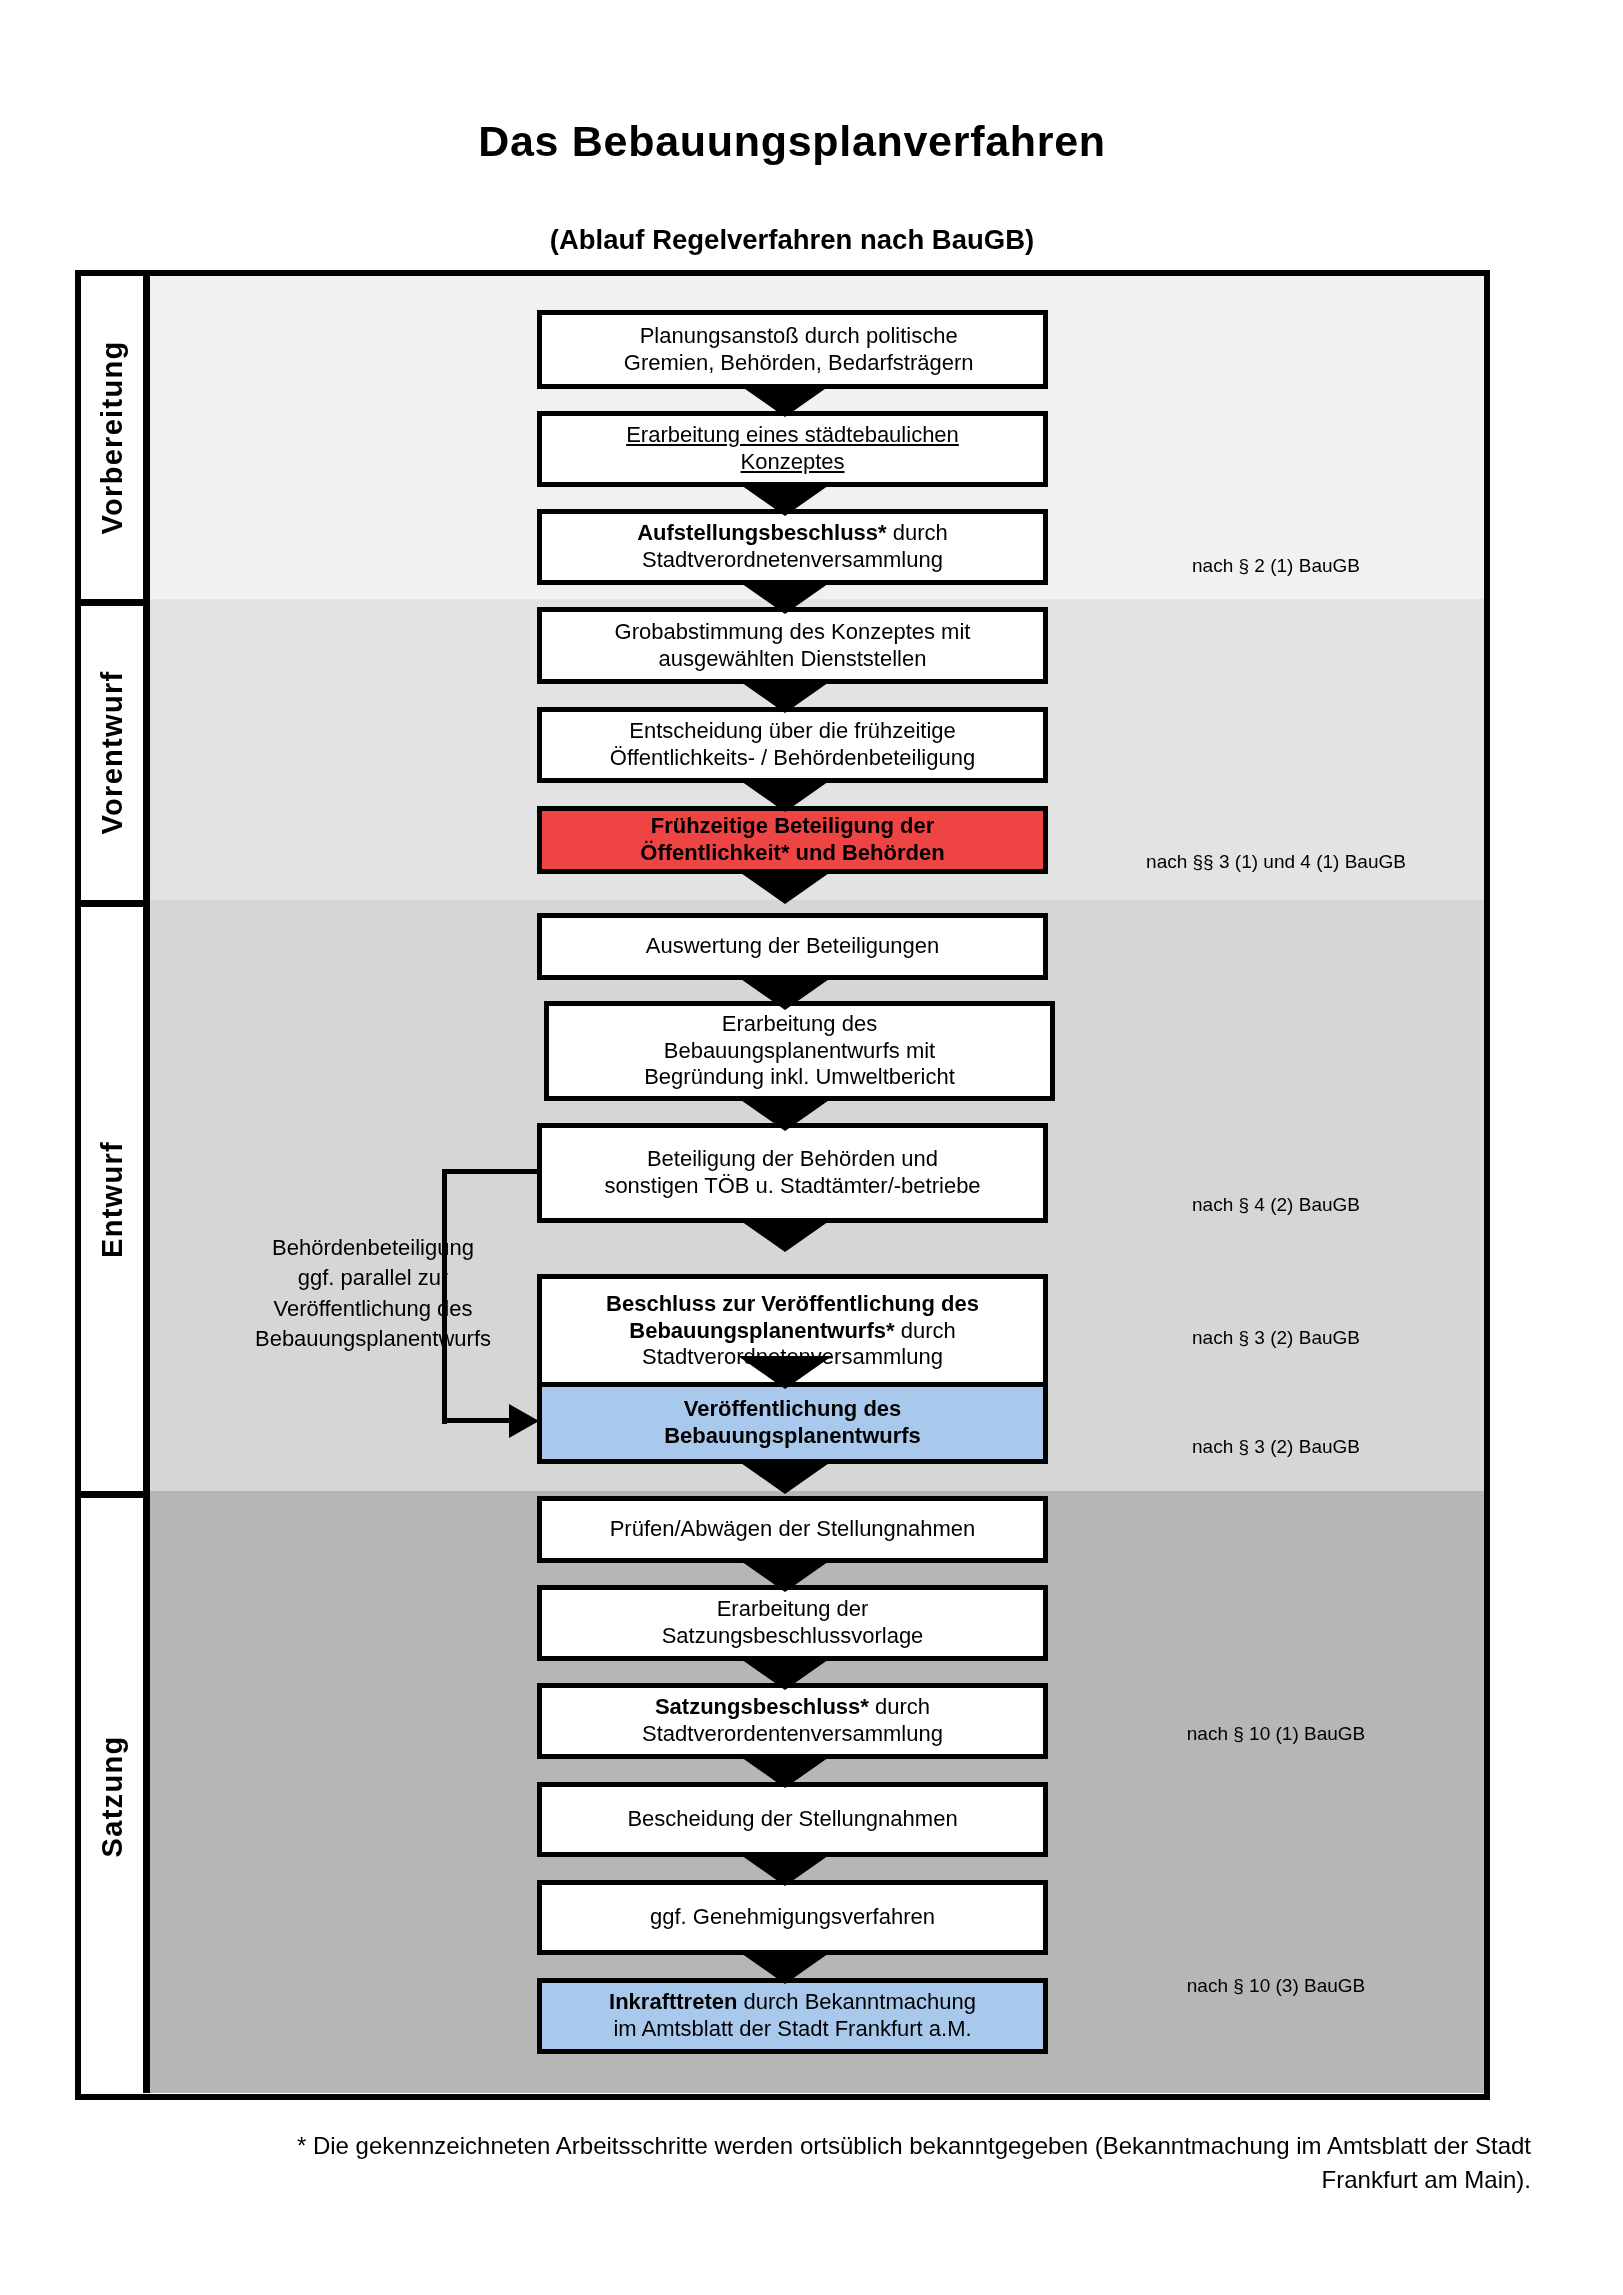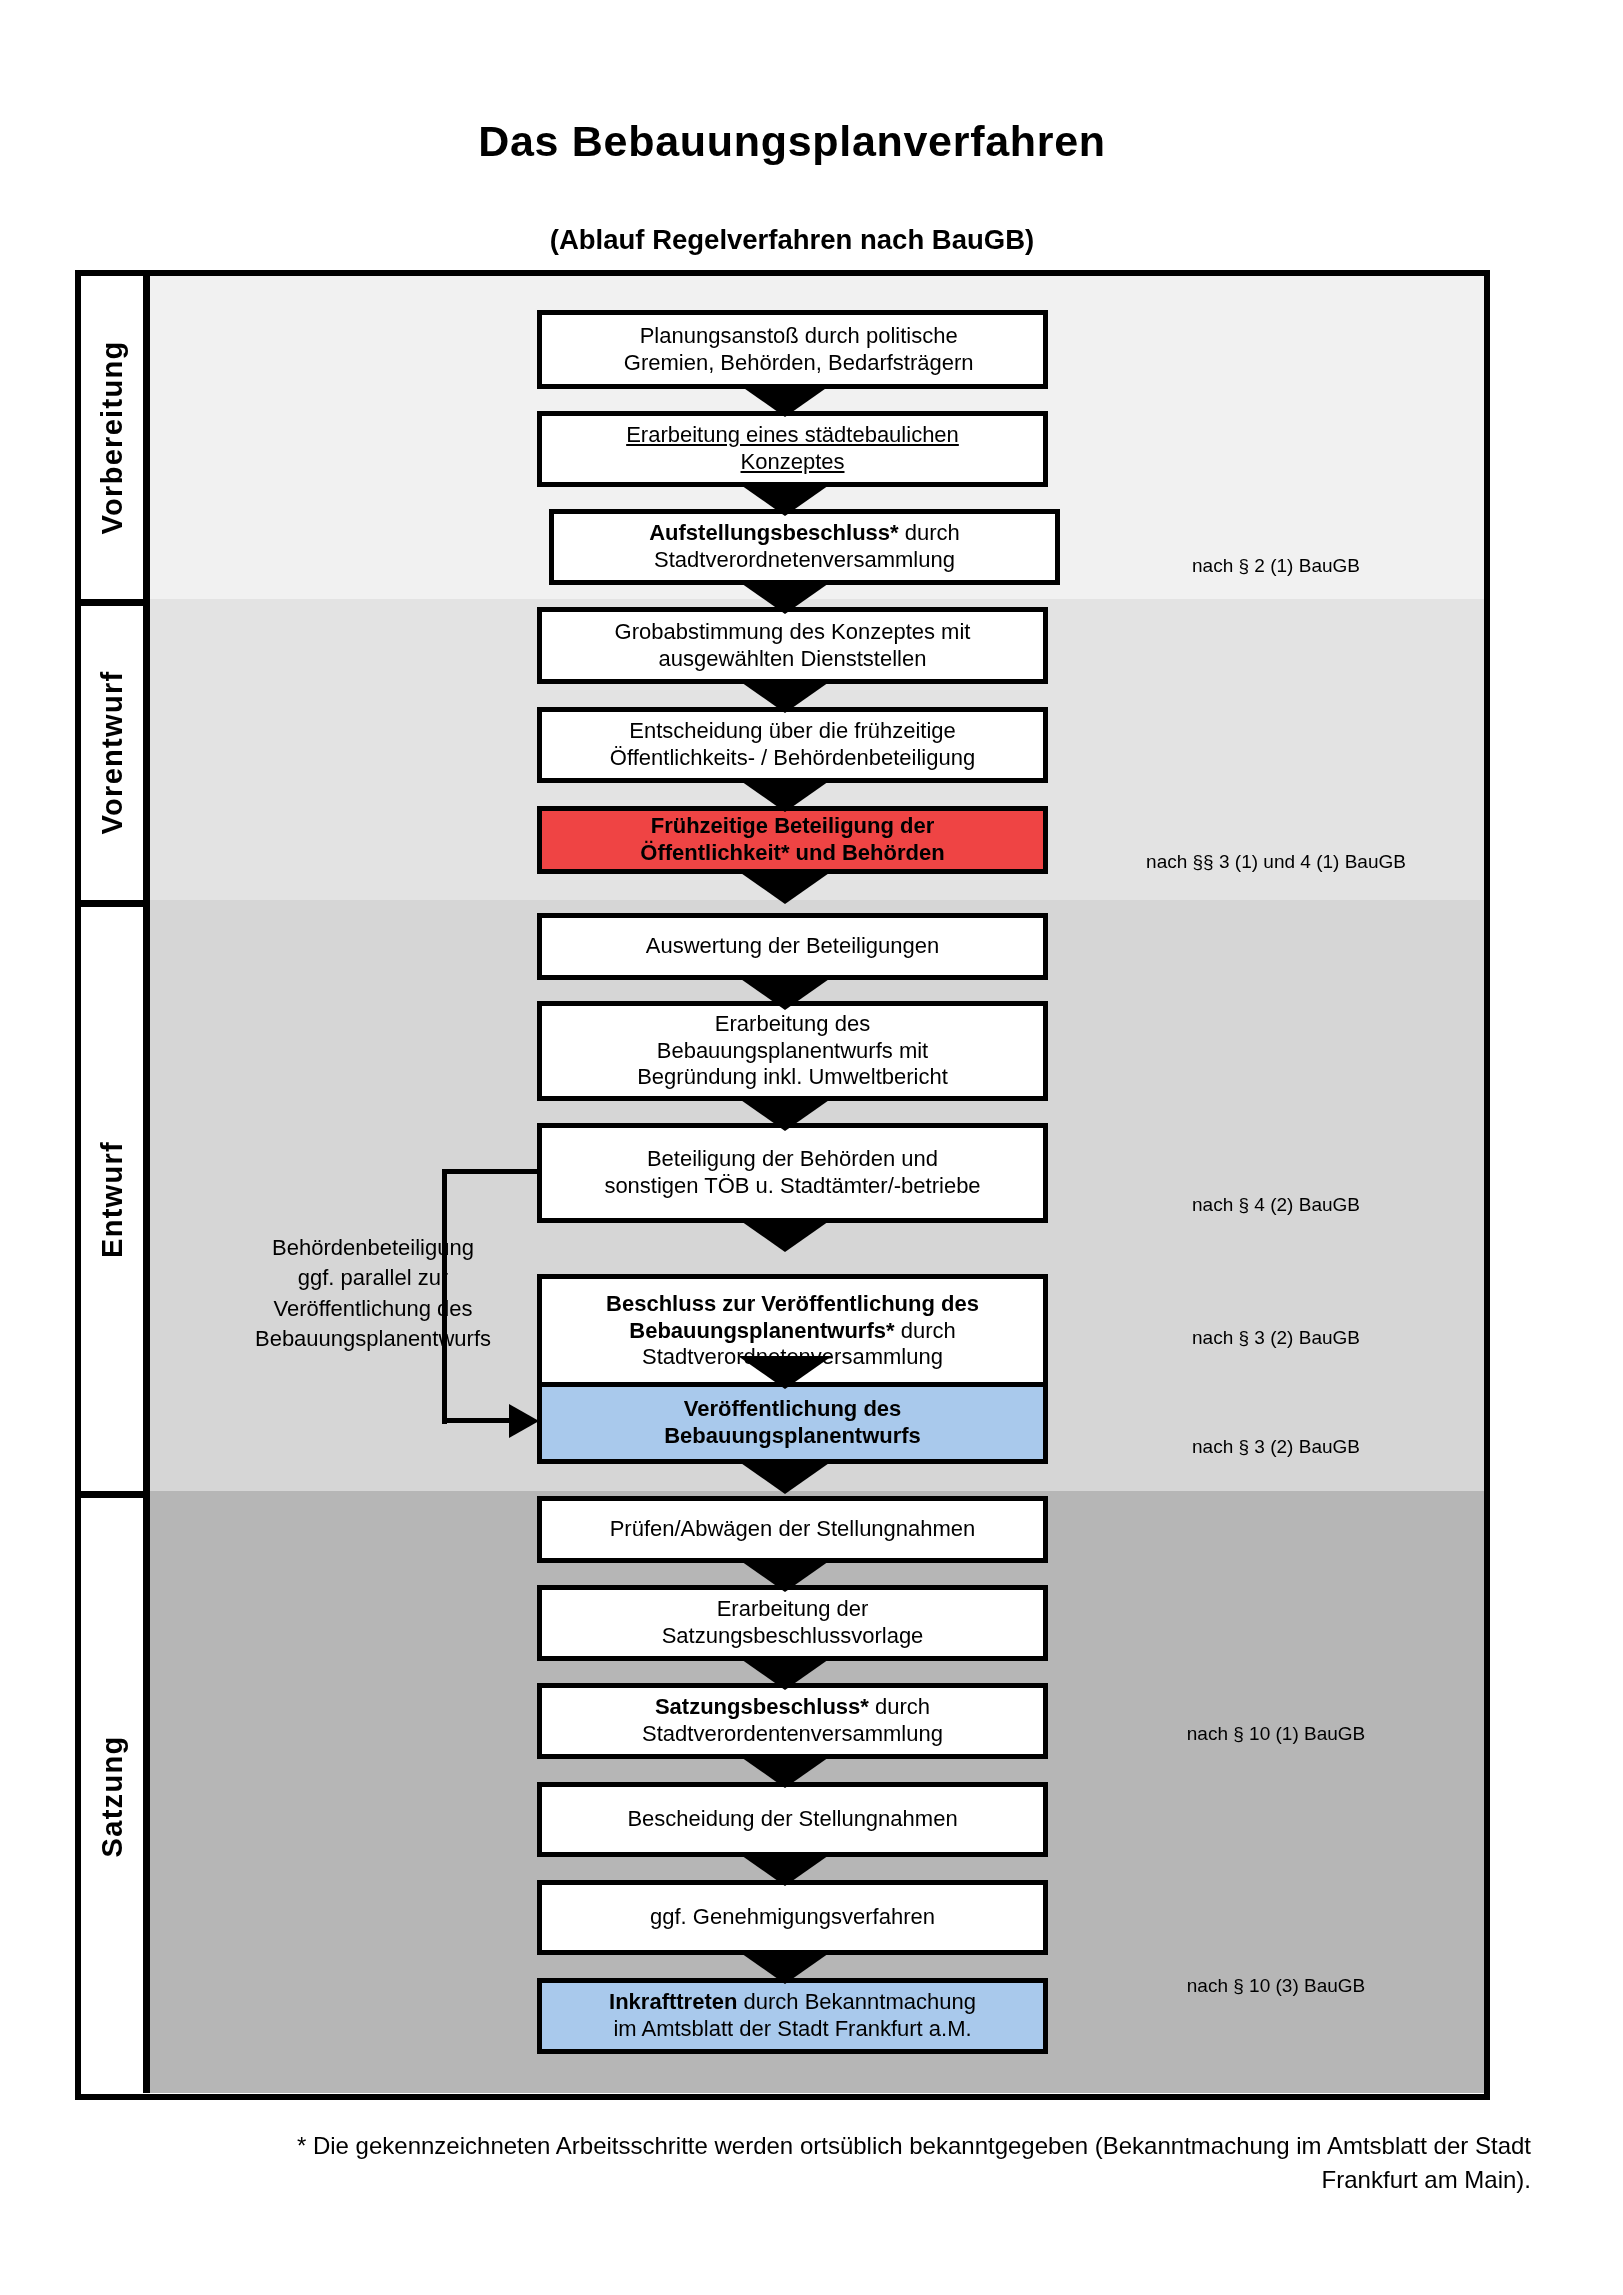--- a/index.html
+++ b/index.html
@@ -89,30 +89,30 @@
   <span class="phase-label">Entwurf</span>
 </div>
 <div class="abs phase-cell" style="top:1498px;height:596px;">
   <span class="phase-label">Satzung</span>
 </div>
 
 <div class="abs box" style="top:310px;height:79px;padding-left:28px;">Planungsanstoß durch politische
 Gremien, Behörden, Bedarfsträgern</div>
 <div class="abs box" style="top:411px;height:76px;text-decoration:underline;">Erarbeitung eines städtebaulichen
 Konzeptes</div>
-<div class="abs box" style="top:509px;height:76px;margin-left:12px;"><span><b>Aufstellungsbeschluss*</b><span> durch
+<div class="abs box" style="top:509px;height:76px;"><span><b>Aufstellungsbeschluss*</b><span> durch
 Stadtverordnetenversammlung</span></span></div>
 <div class="abs box" style="top:607px;height:77px;">Grobabstimmung des Konzeptes mit
 ausgewählten Dienststellen</div>
 <div class="abs box" style="top:707px;height:76px;">Entscheidung über die frühzeitige
 Öffentlichkeits- / Behördenbeteiligung</div>
 <div class="abs box hl" style="top: 806px; height: 68px; background: #ef4444;">Frühzeitige Beteiligung der
 Öffentlichkeit* und Behörden</div>
 <div class="abs box" style="top:913px;height:67px;">Auswertung der Beteiligungen</div>
-<div class="abs box" style="top:1001px;height:100px;">Erarbeitung des
+<div class="abs box" style="top:1001px;height:100px;margin-left:7px;">Erarbeitung des
 Bebauungsplanentwurfs mit
 Begründung inkl. Umweltbericht</div>
 <div class="abs box" style="top:1123px;height:100px;">Beteiligung der Behörden und
 sonstigen TÖB u. Stadtämter/-betriebe</div>
 <div class="abs box" style="top:1246px;height:114px;margin-top:28px;"><span><b>Beschluss zur Veröffentlichung des
 Bebauungsplanentwurfs*</b><span> durch
 Stadtverordnetenversammlung</span></span></div>
 <div class="abs box hl" style="top: 1382px; height: 82px; background: rgb(169, 201, 236);">Veröffentlichung des
 Bebauungsplanentwurfs</div>
 <div class="abs box" style="top:1496px;height:67px;">Prüfen/Abwägen der Stellungnahmen</div>

